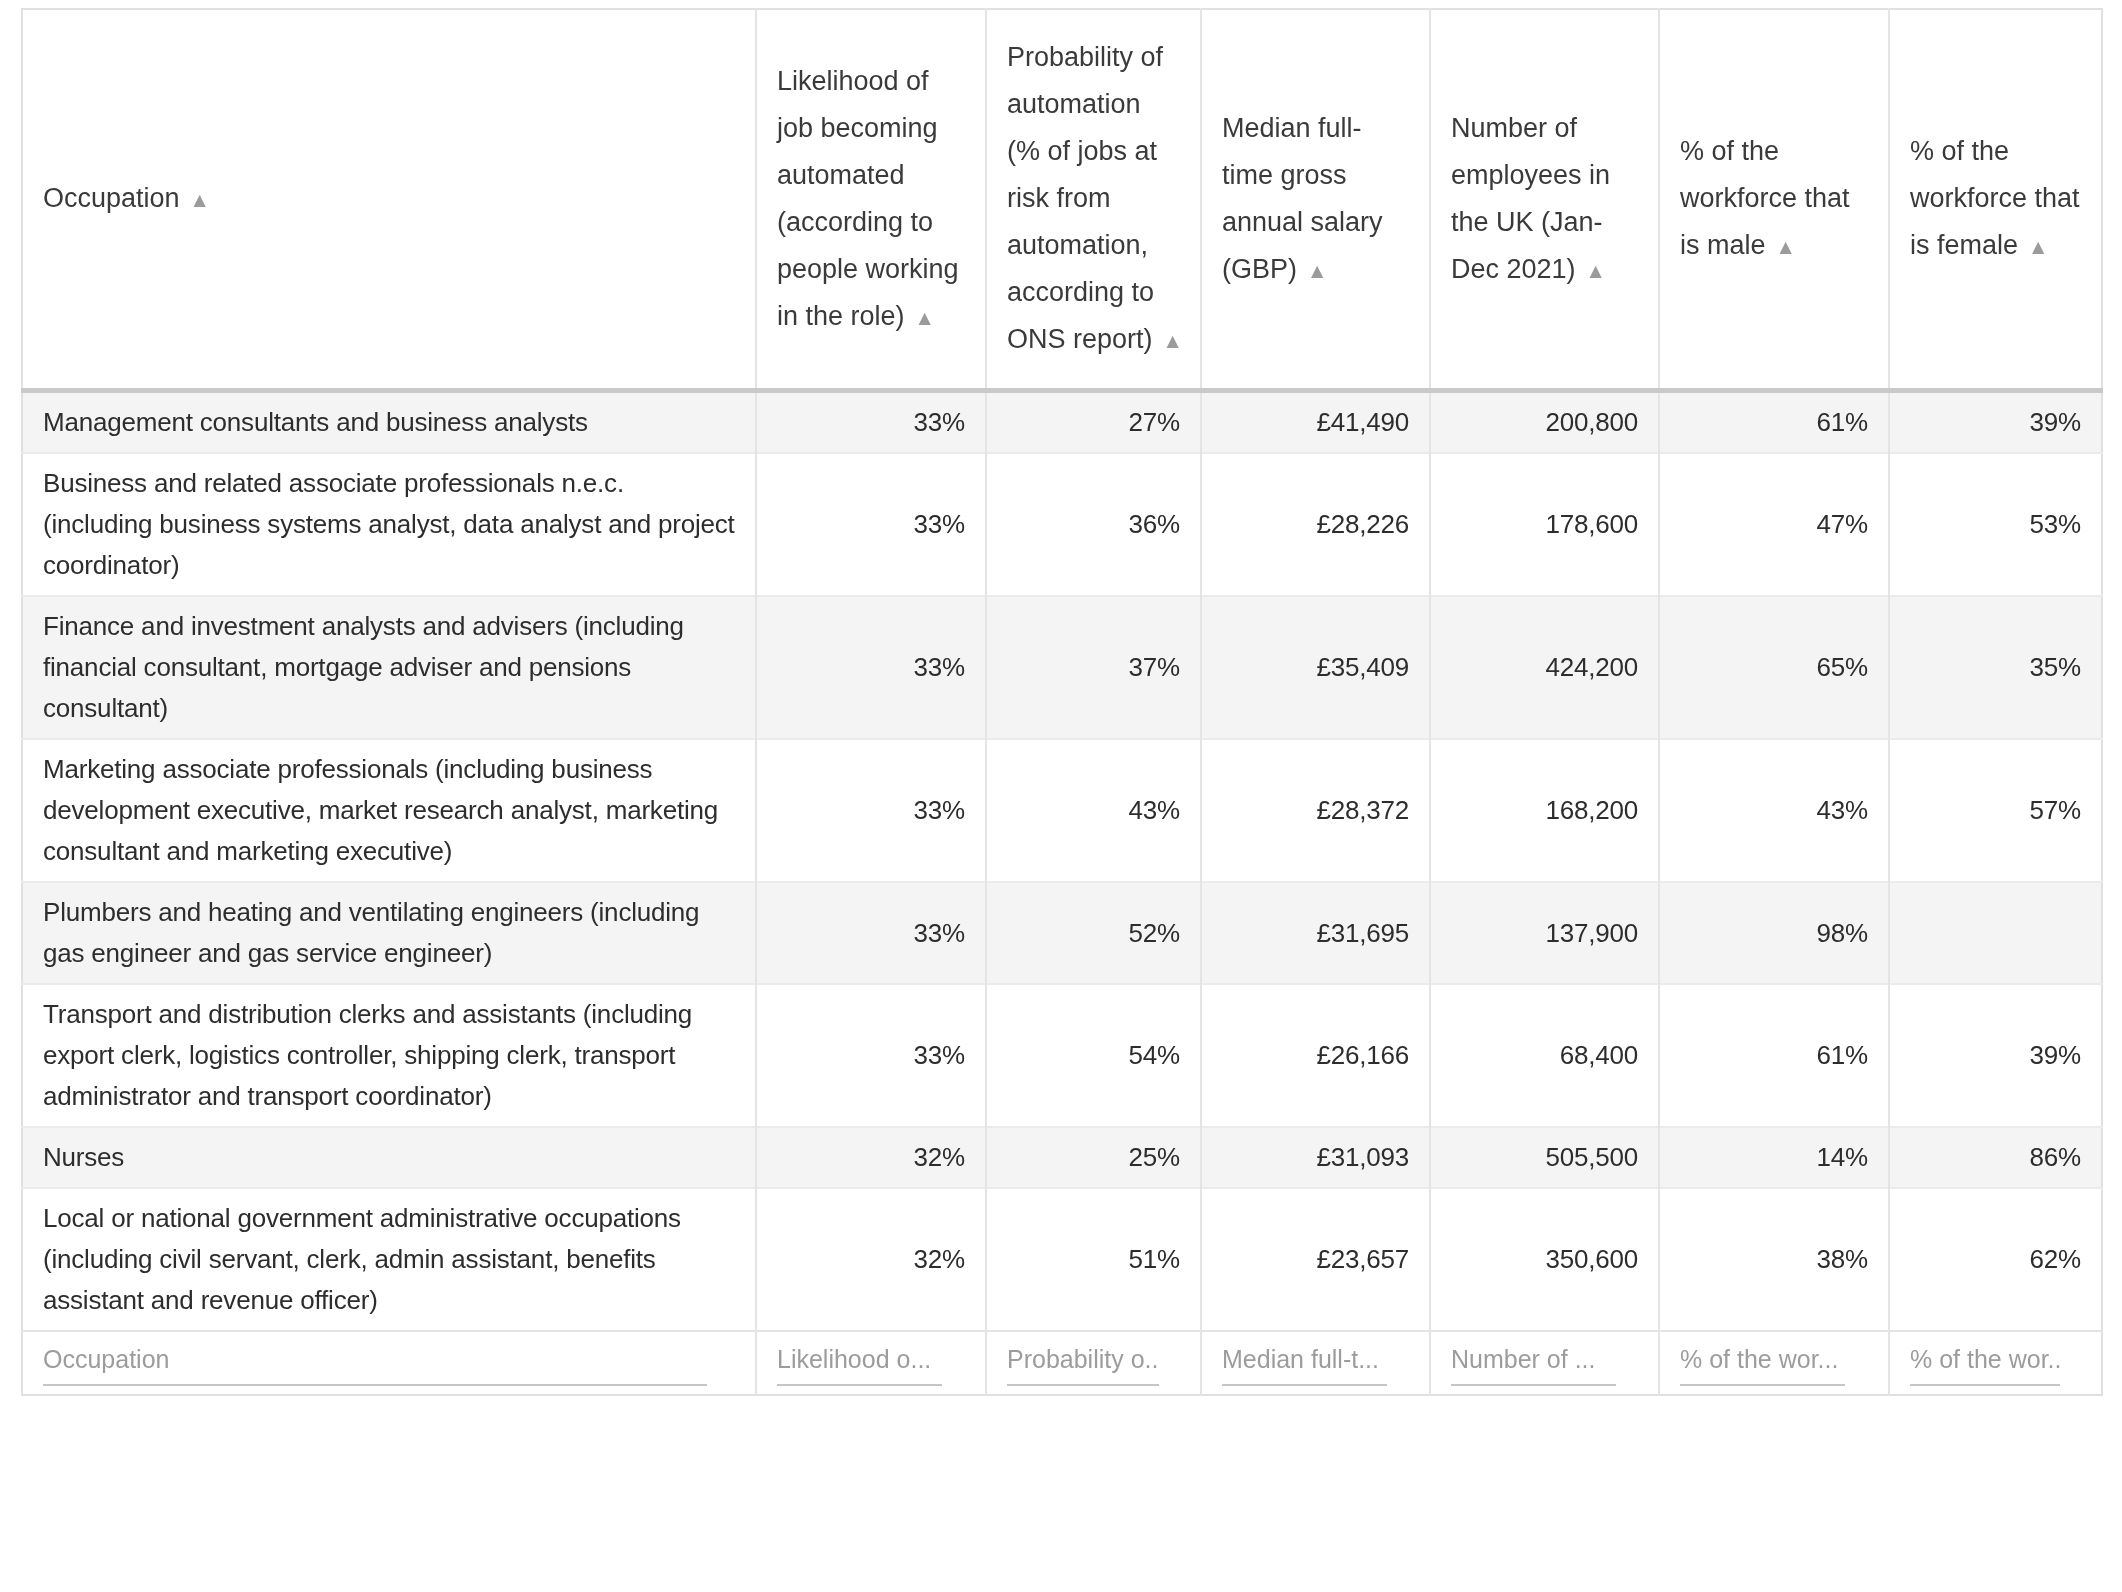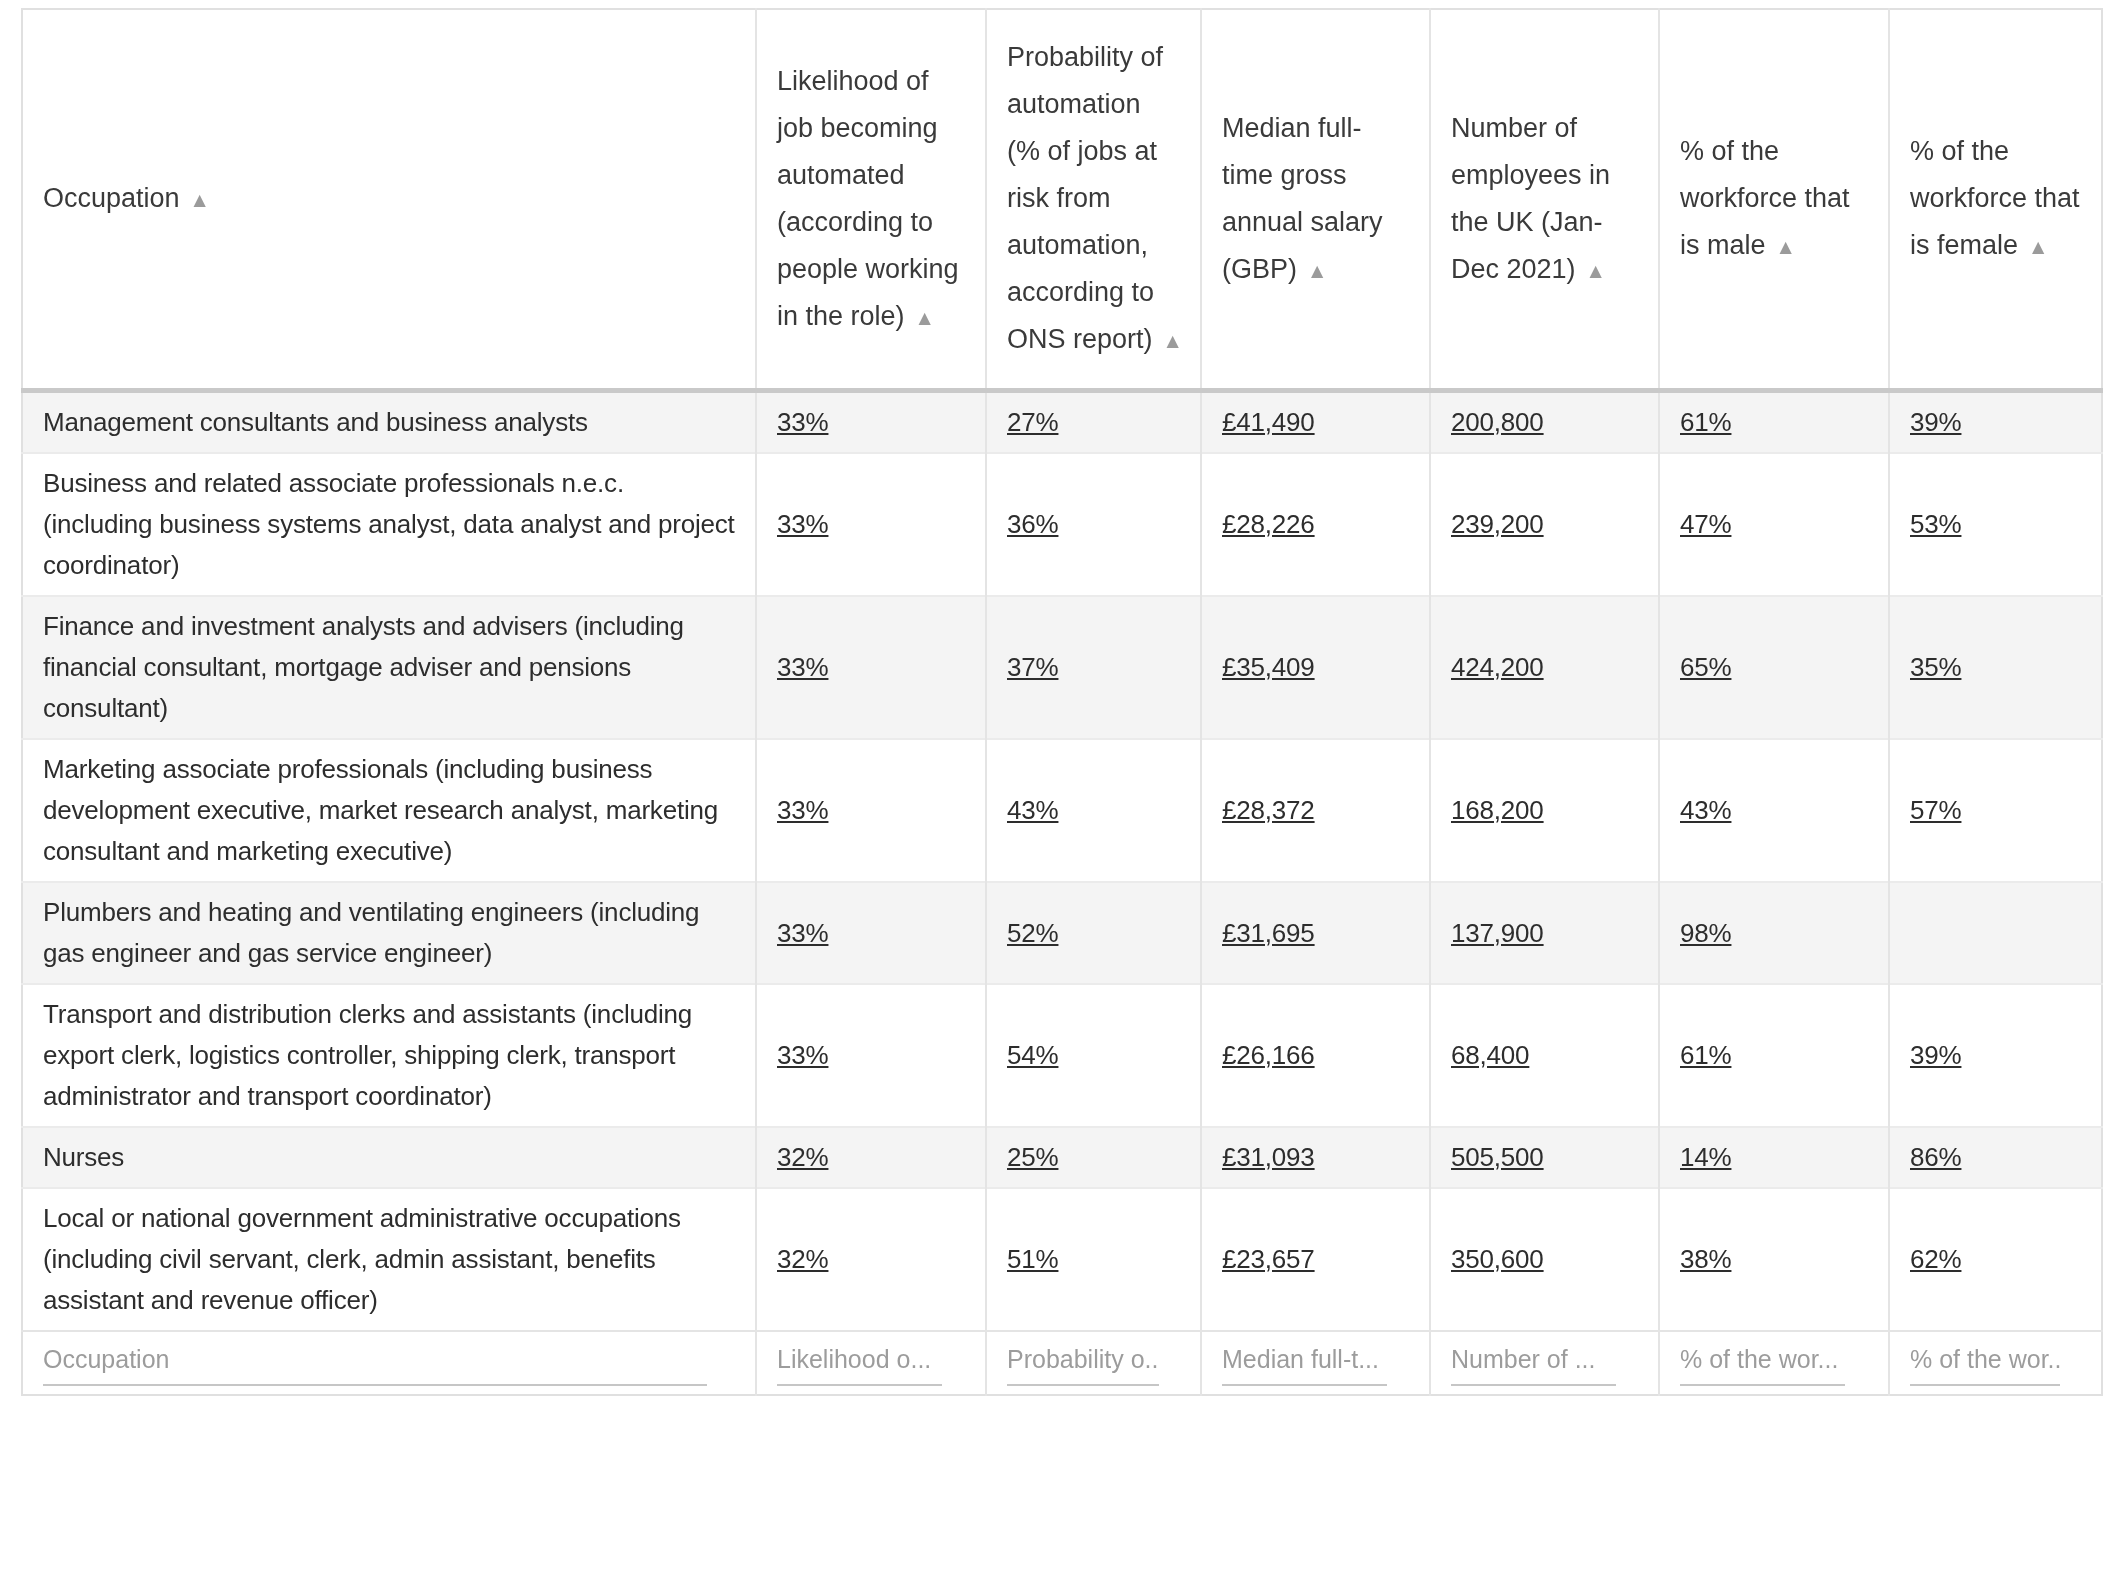--- a/index.html
+++ b/index.html
@@ -48,21 +48,21 @@
     font-size:26px;
     line-height:41px;
     padding:9px 20px;
     vertical-align:middle;
     border-top:2px solid #ebebeb;
     color:#2d2d2d;
     letter-spacing:-0.2px;
   }
   tbody tr:first-child td{border-top:none;}
   tbody tr:nth-child(odd){background:#f4f4f4;}
-  td.num{text-align:left;font-variant-numeric:tabular-nums;text-decoration:underline;}
+  td.num{text-align:right;font-variant-numeric:tabular-nums;}
 
   tfoot td{
     height:64px;
     box-sizing:border-box;
     vertical-align:middle;
     padding:2px 20px 0 20px;
     border-top:2px solid #e4e4e4;
     background:#ffffff;
   }
   input.filter{
@@ -114,21 +114,21 @@
       <td class="num">£41,490</td>
       <td class="num">200,800</td>
       <td class="num">61%</td>
       <td class="num">39%</td>
     </tr>
     <tr>
       <td>Business and related associate professionals n.e.c. (including business systems analyst, data analyst and project coordinator)</td>
       <td class="num">33%</td>
       <td class="num">36%</td>
       <td class="num">£28,226</td>
-      <td class="num">239,200</td>
+      <td class="num">178,600</td>
       <td class="num">47%</td>
       <td class="num">53%</td>
     </tr>
     <tr>
       <td>Finance and investment analysts and advisers (including financial consultant, mortgage adviser and pensions consultant)</td>
       <td class="num">33%</td>
       <td class="num">37%</td>
       <td class="num">£35,409</td>
       <td class="num">424,200</td>
       <td class="num">65%</td>

